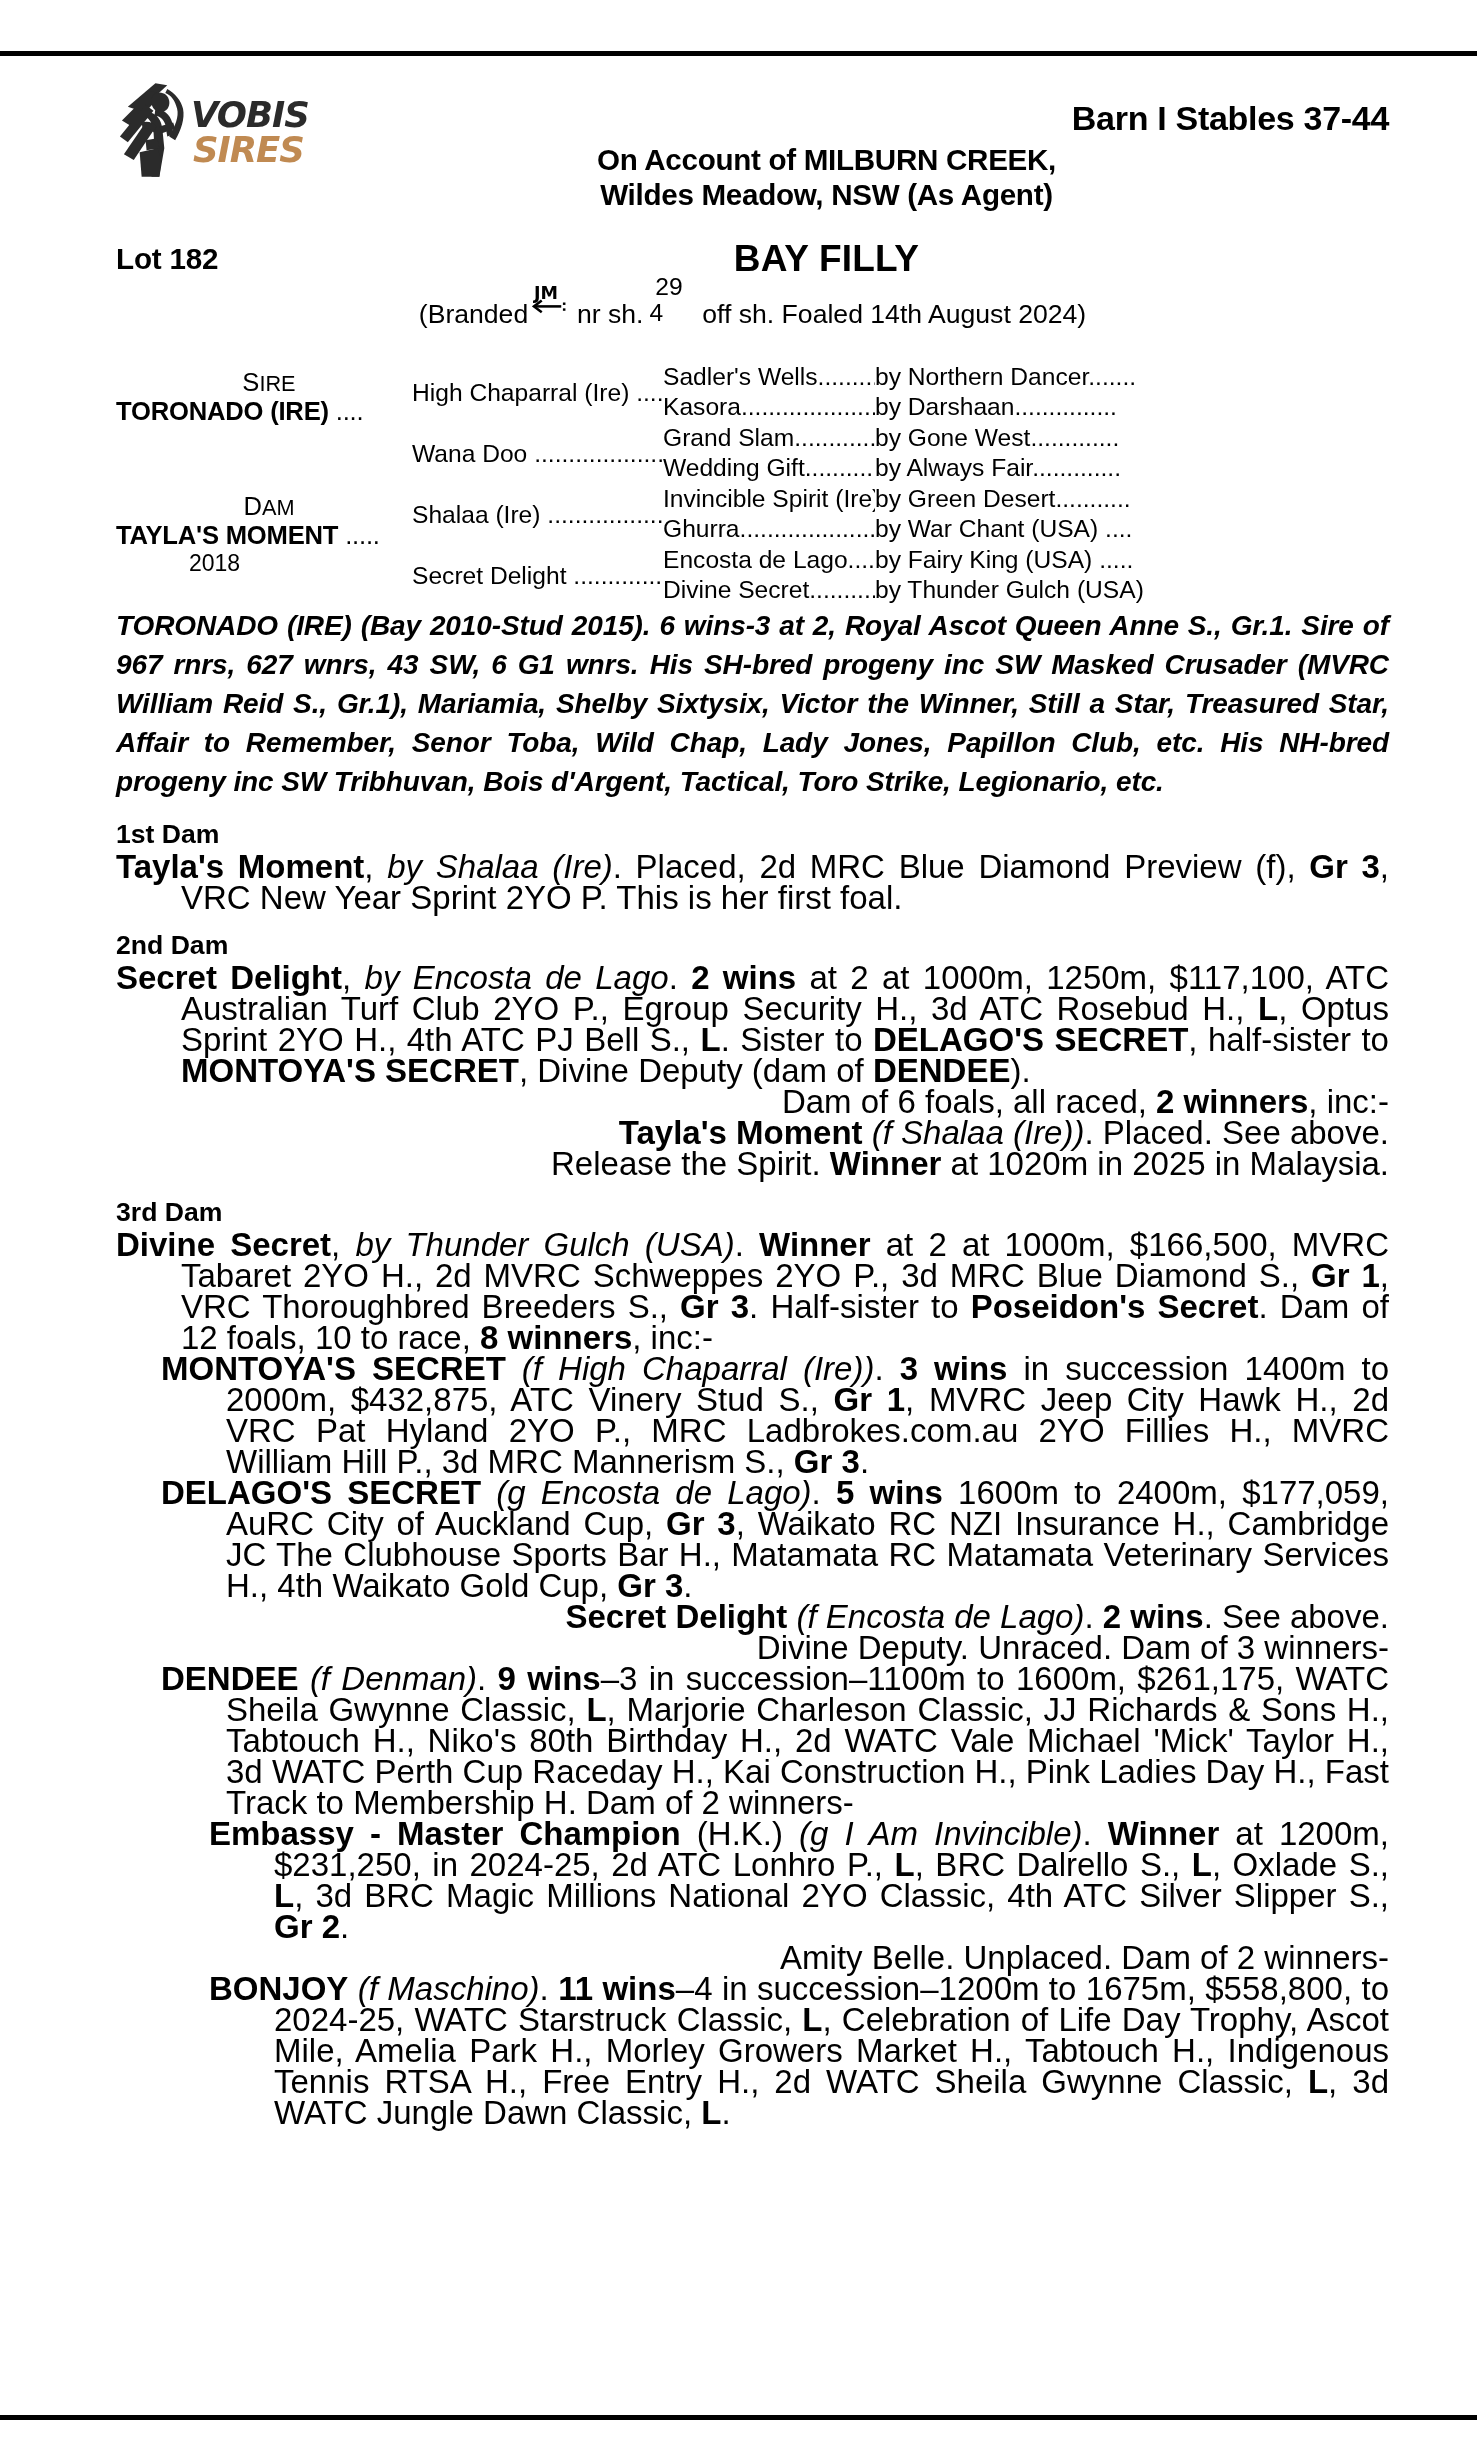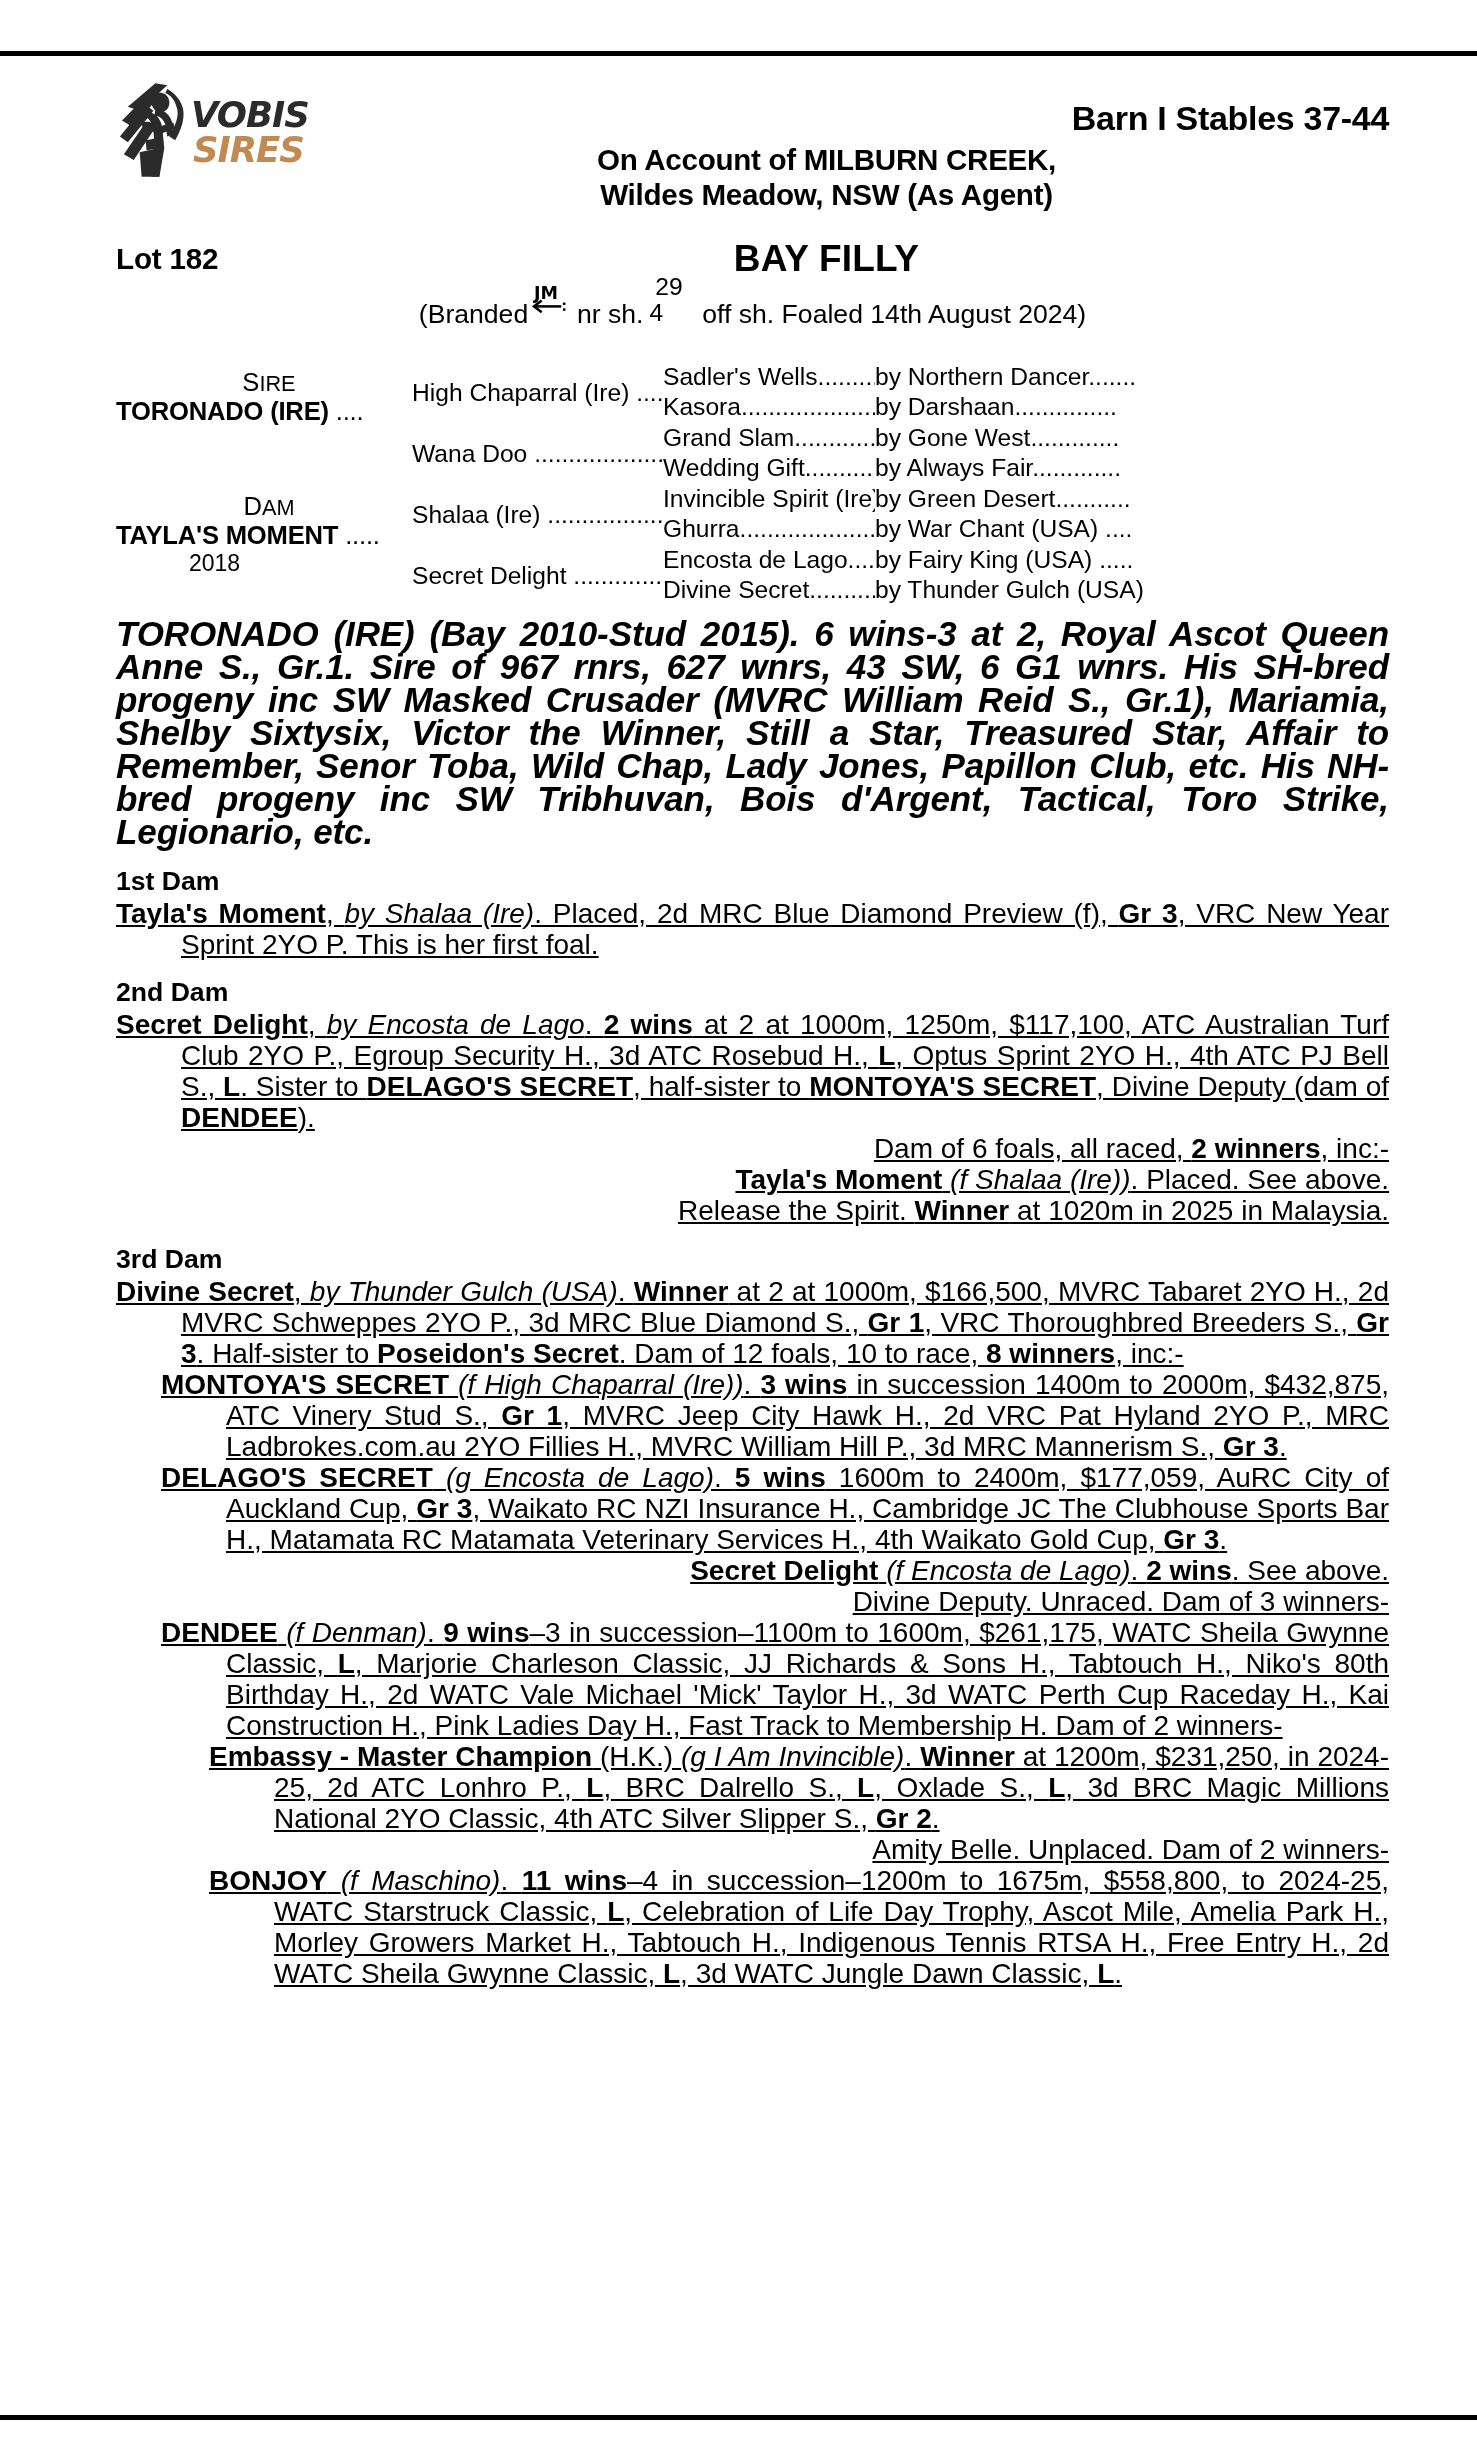--- a/index.html
+++ b/index.html
@@ -190,40 +190,39 @@
   .p3row { height: 30.5px; line-height: 30.5px; white-space: nowrap; overflow: hidden; }
   .p3row.first { margin-top: 15.8px; }
   .p4row { height: 30.5px; line-height: 30.5px; white-space: nowrap; overflow: hidden; }
   .p4row.first { margin-top: 15.8px; }
   .dots { letter-spacing: 0px; }
 
   
   .sire-para {
     font-weight: bold;
     font-style: italic;
-    font-size: 35px;
-    line-height: 33px;
+    font-size: 28px;
+    line-height: 39px;
     text-align: justify;
-    margin-top: 17px;
+    margin-top: 6px;
     letter-spacing: -0.1px;
   }
 
   
   .dam-head {
     font-weight: bold;
     font-size: 26.6px;
     margin-top: 17.7px;
     margin-bottom: 1px;
   }
   .para {
-    font-size: 28px;
+    font-size: 33px;
     line-height: 31px;
     text-align: justify;
     text-indent: 0;
-    text-decoration: underline;
   }
   .para.hang1 { padding-left: 65px; text-indent: -65px; }
   .para.lvl1  { padding-left: 31.5px; text-indent: -31.5px; }
   .para.lvl2  { padding-left: 110px; text-indent: -65px; }
   .para.lvl3  { padding-left: 158px; text-indent: -65px; }
   .para.plain { text-indent: 0; padding-left: 0; }
   .para.plain-i1 { padding-left: 45px; text-indent: 0; }
   .para.plain-i2 { padding-left: 91px; text-indent: 0; }
   .para.nojust { text-align: right; }
   b { font-weight: bold; }

